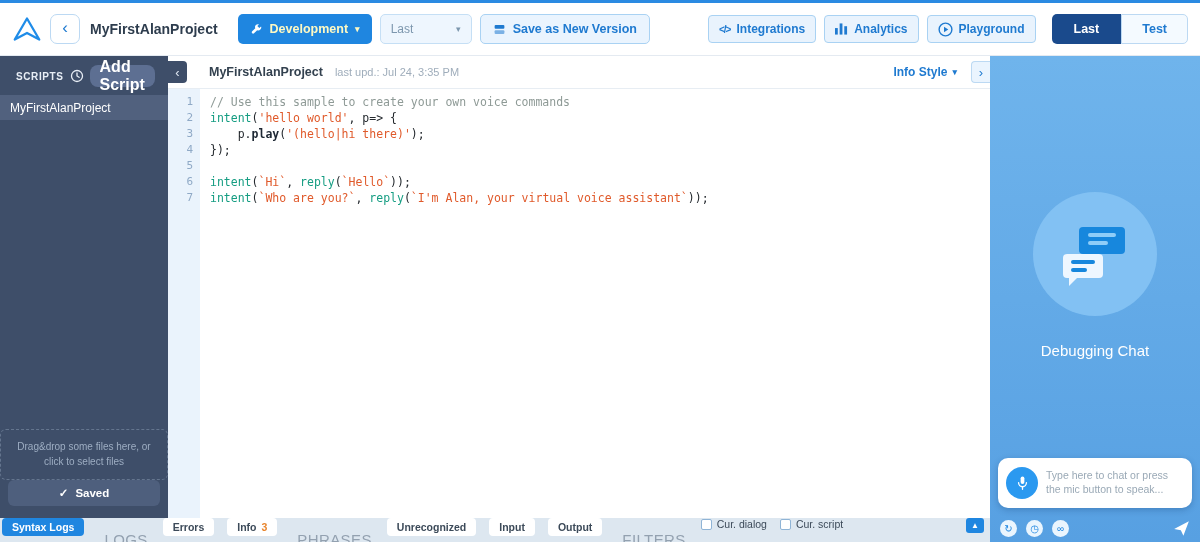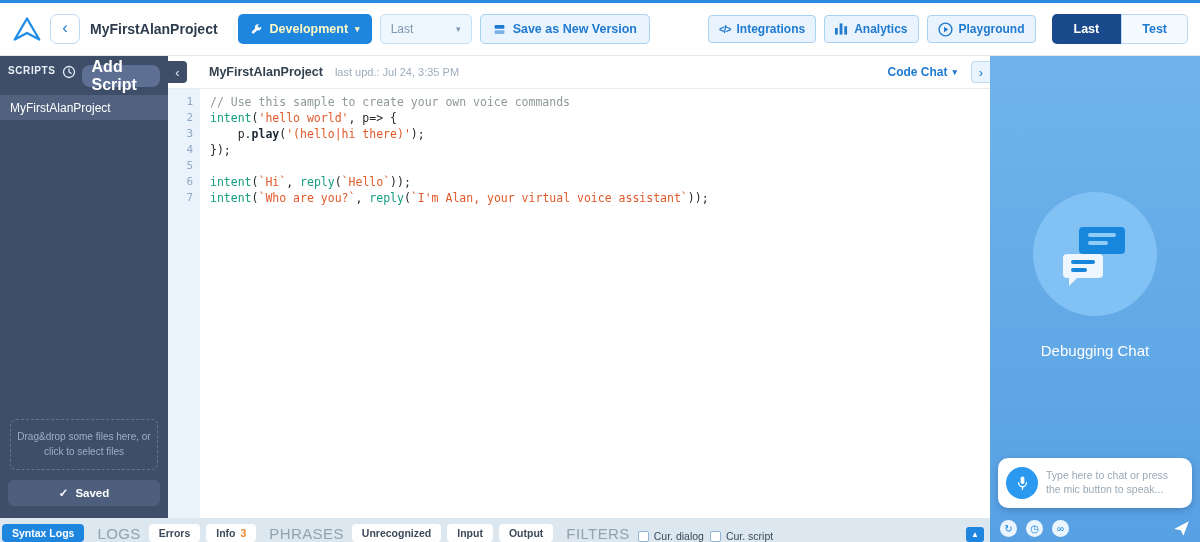--- a/index.html
+++ b/index.html
@@ -25,48 +25,48 @@
   .seg-edit{background:#1a4a8c;color:#fff;height:30px;padding:0 22px;border-radius:5px 0 0 5px;font-weight:bold;font-size:12.5px;display:flex;align-items:center;cursor:pointer}
   .seg-test{background:#f4faff;color:#1f7ad0;height:30px;padding:0 20px;border:1px solid #bcd9f3;border-radius:0 5px 5px 0;font-weight:bold;font-size:12.5px;display:flex;align-items:center;cursor:pointer}
 
   
   .content{flex:1;display:flex;min-height:0}
   .left-wrap{width:990px;flex:0 0 990px;display:flex;flex-direction:column;min-width:0}
   .left-main{flex:1;display:flex;min-height:0}
 
   
   .sidebar{width:168px;flex:0 0 168px;background:#3e4e69;display:flex;flex-direction:column;color:#fff}
-  .sb-header{display:flex;align-items:flex-start;gap:6px;padding:9px 8px 8px}
+  .sb-header{display:flex;align-items:center;gap:6px;padding:9px 16px 8px}
   .sb-title{font-size:10px;font-weight:bold;letter-spacing:.6px;color:#e8eef6}
   .history-wrap{display:flex;align-items:center;cursor:pointer}
   .add-script{margin-left:auto;background:#5d6f92;border-radius:8px;height:22px;padding:0 10px;font-size:16px;font-weight:bold;display:flex;align-items:center;color:#fff;cursor:pointer}
   .sb-item{height:25px;display:flex;align-items:center;padding-left:10px;font-size:12px;background:#51617e;color:#fff;cursor:pointer}
   .sb-spacer{flex:1}
-  .dropzone{margin:10px;border:1px dashed #64758e;border-radius:6px;padding:10px 6px;text-align:center;font-size:10px;color:#9dadc2;line-height:1.45;cursor:pointer}
+  .dropzone{border:1px dashed #64758e;border-radius:6px;padding:10px 6px;text-align:center;font-size:10px;color:#9dadc2;line-height:1.45;cursor:pointer}
   .saved-btn{margin:0 8px 12px;height:26px;background:#4e5f7d;border-radius:6px;display:flex;align-items:center;justify-content:center;gap:7px;font-size:11.5px;font-weight:bold;color:#fff;cursor:pointer}
 
   
   .editor{flex:1;display:flex;flex-direction:column;min-width:0;background:#fff}
   .ed-header{height:33px;flex:0 0 33px;display:flex;align-items:center;border-bottom:1px solid #e7edf3}
   .collapse-tab{width:19px;height:22px;background:#3e4e69;color:#dfe7f2;border-radius:0 4px 4px 0;display:flex;align-items:center;justify-content:center;font-size:13px;cursor:pointer}
   .ed-title{font-size:12.5px;font-weight:bold;color:#33414f;margin-left:22px}
   .ed-upd{font-size:11px;color:#9fadbb;margin-left:12px}
   .code-style{margin-left:auto;color:#1f7ad0;font-size:12px;font-weight:bold;display:flex;align-items:center;gap:5px;margin-right:14px;cursor:pointer}
   .expand-tab{width:19px;height:22px;background:#eaf4fe;border:1px solid #bcd9f3;border-right:none;color:#1f7ad0;border-radius:4px 0 0 4px;display:flex;align-items:center;justify-content:center;font-size:13px;cursor:pointer}
   .ed-body{flex:1;display:flex;font-family:"DejaVu Sans Mono",monospace;font-size:11.5px;line-height:16px;overflow:hidden}
   .gutter{width:32px;flex:0 0 32px;background:#eaf3fc;color:#8fa9c6;text-align:right;padding:5px 7px 0 0;font-size:11px}
   .code{flex:1;padding:5px 0 1px 10px;color:#24292e;white-space:pre;cursor:text}
   .tok-c{color:#8e9a96}
   .tok-k{color:#159d82;}
   .tok-s{color:#e05a2b}
   .tok-m{font-weight:bold;color:#1d2733}
   .tok-p{color:#24292e}
 
   
-  .bottombar{height:24px;flex:0 0 24px;background:#dde7f0;display:flex;align-items:flex-end;padding:0 6px 0 2px;gap:6px;font-size:10.5px}
+  .bottombar{height:24px;flex:0 0 24px;background:#dde7f0;display:flex;align-items:flex-start;padding:0 6px 0 2px;gap:13px;font-size:10.5px}
   .pill{background:#fff;border-radius:4px;height:18px;display:flex;align-items:center;padding:0 10px;color:#3c4a59;font-weight:bold;font-size:10.5px;cursor:pointer;flex-shrink:0}
   .pill-blue{background:#1f86e0;color:#fff}
   .bb-label{color:#93a1b0;font-size:15px;font-weight:normal;letter-spacing:.4px;margin:13px 2px 0 7px;flex-shrink:0}
   .count{color:#e8842c;margin-left:5px;font-weight:bold}
   .filter{display:flex;align-items:center;color:#3c4a59;font-size:10.5px;flex-shrink:0}
   .cb{width:11px;height:11px;border:1px solid #8fb4d6;border-radius:2px;background:#fff;margin-right:5px;cursor:pointer;display:inline-block}
   .expand-btn{margin-left:auto;width:18px;height:15px;background:#1f86e0;border-radius:3px;color:#fff;display:flex;align-items:center;justify-content:center;font-size:8px;cursor:pointer}
 
   
   .rightpanel{width:210px;flex:0 0 210px;background:linear-gradient(180deg,#6fb4ec,#57a0e2);position:relative;display:flex;flex-direction:column;align-items:center}
@@ -194,21 +194,21 @@
         </div>
 
         <div class="editor">
           <div class="ed-header">
             <div class="collapse-tab">
               <span>‹</span>
             </div>
             <span class="ed-title">MyFirstAlanProject</span>
             <span class="ed-upd">last upd.: Jul 24, 3:35 PM</span>
             <div class="code-style">
-              <span>Code Chat</span>
+              <span>Info Style</span>
               <span class="caret">▾</span>
             </div>
             <div class="expand-tab">
               <span>›</span>
             </div>
           </div>
           <div class="ed-body">
             <div class="gutter">
                 <div>1</div>
                 <div>2</div>

